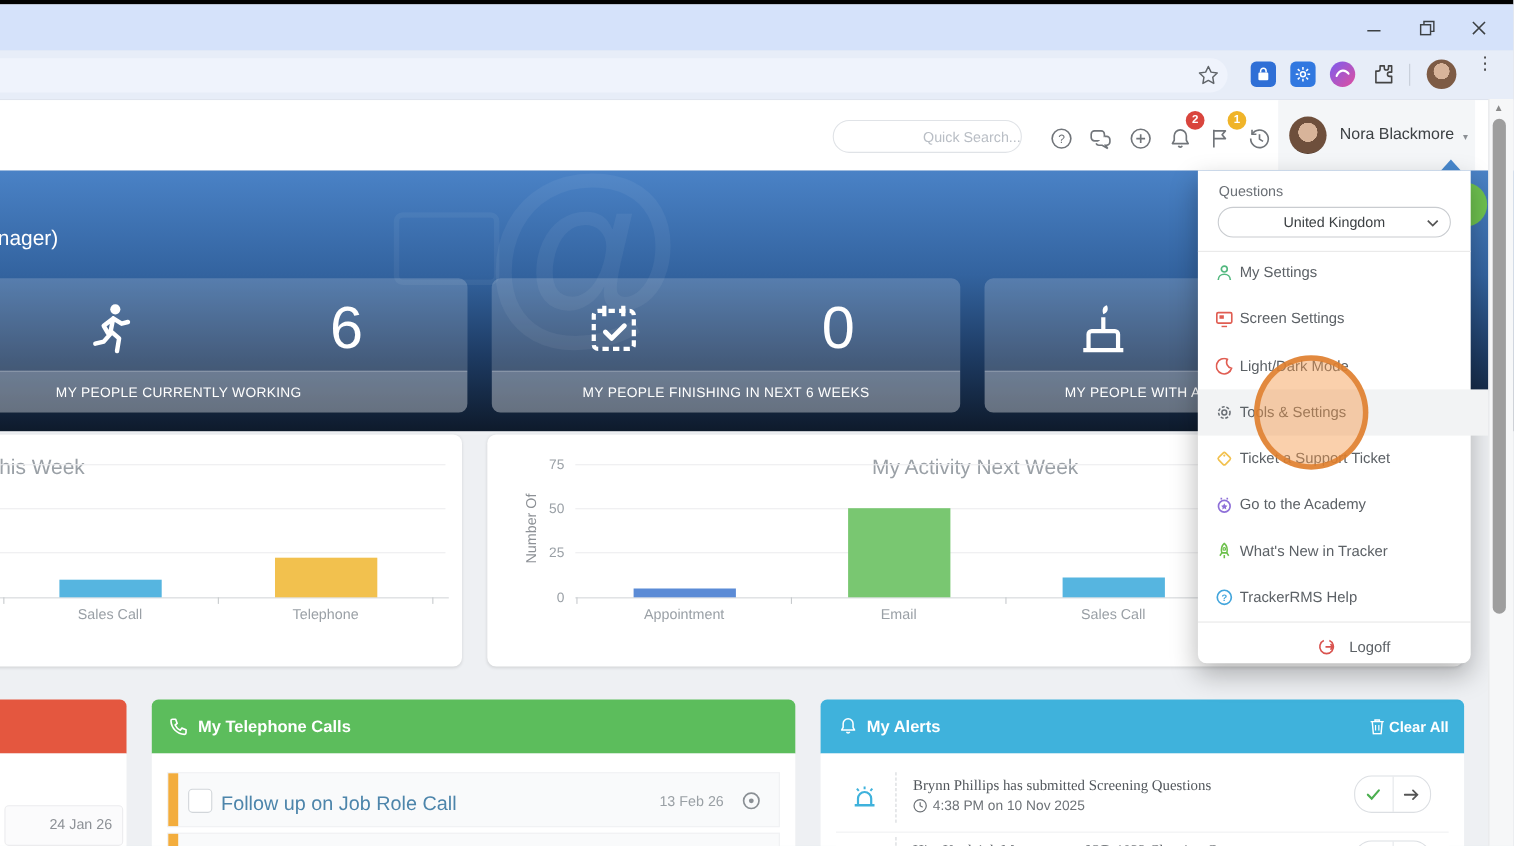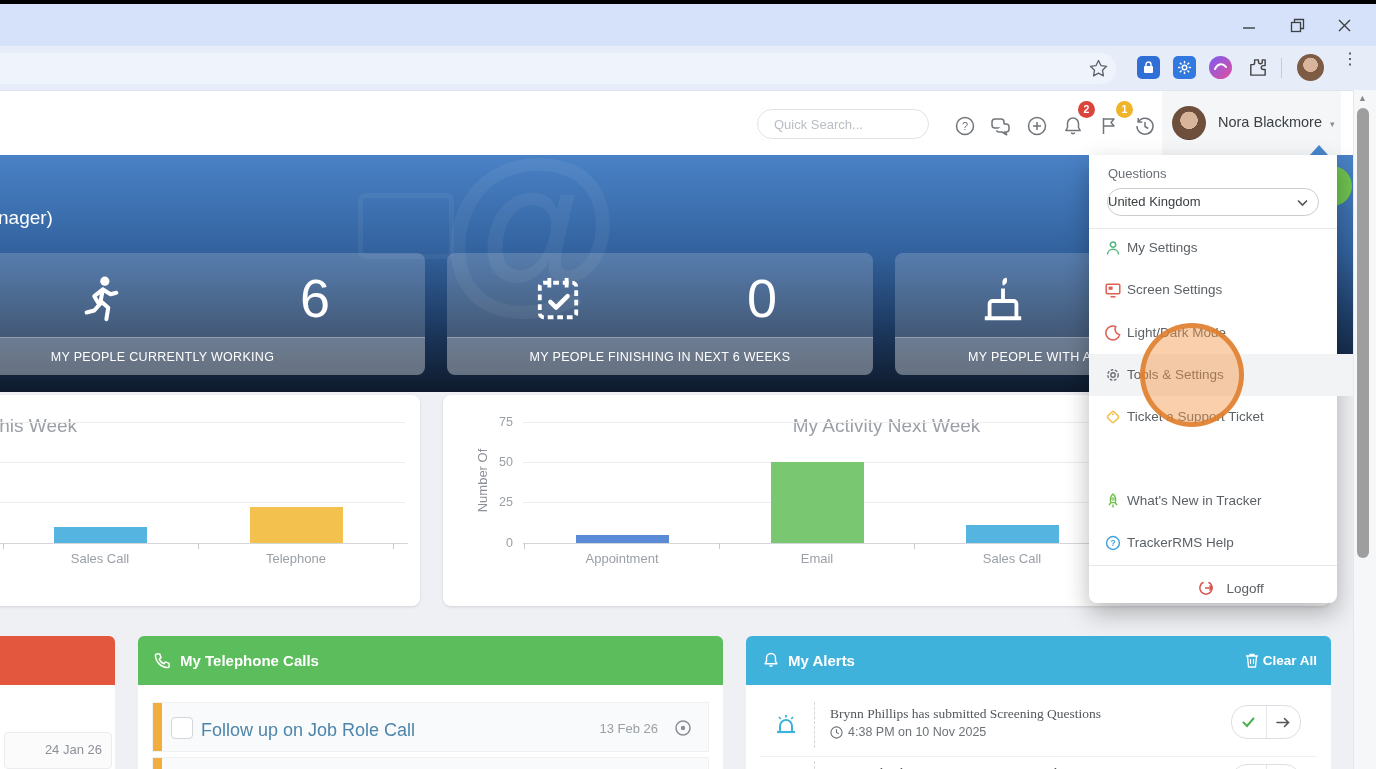--- a/index.html
+++ b/index.html
@@ -8,21 +8,21 @@
   svg{display:block;}
   
   .strip{left:0;top:0;width:1376px;height:4px;background:#000;}
   .titlebar{left:0;top:4px;width:1376px;height:42px;background:#d5e2fa;}
   .toolbar{left:0;top:46px;width:1376px;height:44px;background:#e7edf8;border-bottom:1px solid #dfe4ee;}
   .addrbar{left:-24px;top:53px;width:1140px;height:31px;background:#eff3fc;border-radius:16px;}
   .winbtn{color:#3c4043;}
   
   .appheader{left:0;top:91px;width:1376px;height:64px;background:#fff;border-bottom:1px solid #e9ebee;}
   .search{left:757px;top:109px;width:172px;height:30px;border:1px solid #e0e3e7;border-radius:16px;background:#fff;
-          color:#b9bec5;font-size:13px;line-height:30px;padding-left:16px;box-sizing:border-box;}
+          color:#b9bec5;font-size:13px;line-height:30px;padding-left:16px;box-sizing:border-box;text-align:right;}
   .hicon{top:115px;width:22px;height:22px;color:#71757a;}
   .badge{top:101px;width:17px;height:17px;border-radius:50%;color:#fff;font-size:10.5px;font-weight:bold;
          text-align:center;line-height:17px;}
   .userarea{left:1162px;top:91px;width:179px;height:64px;background:#f4f6f8;}
   .uname{left:1218px;top:114px;font-size:14.5px;color:#3c4043;}
   .ucaret{left:1330px;top:119px;color:#8b8f94;font-size:9px;}
   .ddpointer{left:1310px;top:145px;width:0;height:0;border-left:9px solid transparent;border-right:9px solid transparent;
              border-bottom:10px solid #4787cc;}
   
   .banner{left:0;top:155px;width:1376px;height:237px;
@@ -61,21 +61,21 @@
   .atime{position:absolute;color:#6d7277;font-size:12.5px;}
   .pillgrp{position:absolute;width:68px;height:32px;background:#fff;border:1px solid #dcdfe3;border-radius:16px;display:flex;}
   .pillgrp .half{flex:1;display:flex;align-items:center;justify-content:center;}
   .pillgrp .half:first-child{border-right:1px solid #e4e7ea;}
   
   .dropdown{left:1089px;top:155px;width:248px;height:448px;background:#fff;border-radius:0 0 8px 8px;
             box-shadow:0 10px 24px rgba(0,0,0,0.28);z-index:6;}
   .dd-territory{position:absolute;left:19px;top:11px;color:#6b7076;font-size:13px;}
   .dd-select{position:absolute;left:18px;top:33px;width:212px;height:28px;border:1px solid #c9ccd0;border-radius:14px;
              background:#fff;box-sizing:border-box;}
-  .dd-selval{position:absolute;left:0;right:0;top:5px;text-align:left;color:#3c4043;font-size:13px;}
+  .dd-selval{position:absolute;left:0;right:0;top:5px;text-align:center;color:#3c4043;font-size:13px;}
   .dd-divider{position:absolute;left:0;right:0;height:1px;background:#e8e8e8;}
   .dd-row{position:absolute;left:0;width:284px;height:42px;}
   .dd-row.hl{background:#f2f3f4;}
   .dd-ic{position:absolute;left:16px;top:13px;width:16px;height:16px;}
   .dd-lab{position:absolute;left:38px;top:13px;font-size:13.5px;color:#5c6166;}
   
   .ring{left:1140px;top:323px;width:104px;height:104px;border-radius:50%;z-index:10;
         background:rgba(243,151,70,0.45);border:5px solid rgba(222,125,43,0.85);box-sizing:border-box;}
   .sbtrack{left:1353px;top:90px;width:23px;height:679px;background:#f6f7f8;border-left:1px solid #e6e7e9;z-index:9;}
   .sbthumb{position:absolute;left:3px;top:18px;width:12px;height:450px;background:#9e9e9e;border-radius:6px;}
@@ -372,20 +372,28 @@
         </svg>
       <div class="dd-lab">Tools &amp; Settings</div>
     </div>
     <div class="dd-row" style="top:241px">
       <svg class="dd-ic" viewBox="0 0 16 16">
           <rect x="3.6" y="3.6" width="8.8" height="8.8" rx="1.6" fill="none" stroke="#f2c14e" stroke-width="1.5" transform="rotate(45 8 8)"></rect>
           <circle cx="8" cy="5.2" r="1" fill="#f2c14e"></circle>
         </svg>
       <div class="dd-lab">Ticket a Support Ticket</div>
     </div>
+    <div class="dd-row" style="top:283px">
+      <svg class="dd-ic" viewBox="0 0 16 16">
+          <circle cx="8" cy="9.2" r="5.3" fill="none" stroke="#8e6fd8" stroke-width="1.5"></circle>
+          <path d="M8 6.6 l.9 1.8 2 .3 -1.4 1.4 .3 2 -1.8-1 -1.8 1 .3-2 -1.4-1.4 2-.3 z" fill="#8e6fd8"></path>
+          <path d="M5.3 1.4 v1.6 M10.7 1.4 v1.6" stroke="#8e6fd8" stroke-width="1.5"></path>
+        </svg>
+      <div class="dd-lab">Go to the Academy</div>
+    </div>
     <div class="dd-row" style="top:325px">
       <svg class="dd-ic" viewBox="0 0 16 16">
           <path d="M8 1 c2.3 2 3.2 4.8 2.3 8.6 H5.7 C4.8 5.8 5.7 3 8 1 z" fill="none" stroke="#6cc04a" stroke-width="1.4"></path>
           <circle cx="8" cy="6" r="1.2" fill="none" stroke="#6cc04a" stroke-width="1.1"></circle>
           <path d="M5.7 9.6 l-1.7 2.6 M10.3 9.6 l1.7 2.6 M8 11.5 v3" stroke="#6cc04a" stroke-width="1.4"></path>
         </svg>
       <div class="dd-lab">What's New in Tracker</div>
     </div>
     <div class="dd-row" style="top:367px">
       <svg class="dd-ic" viewBox="0 0 16 16">

